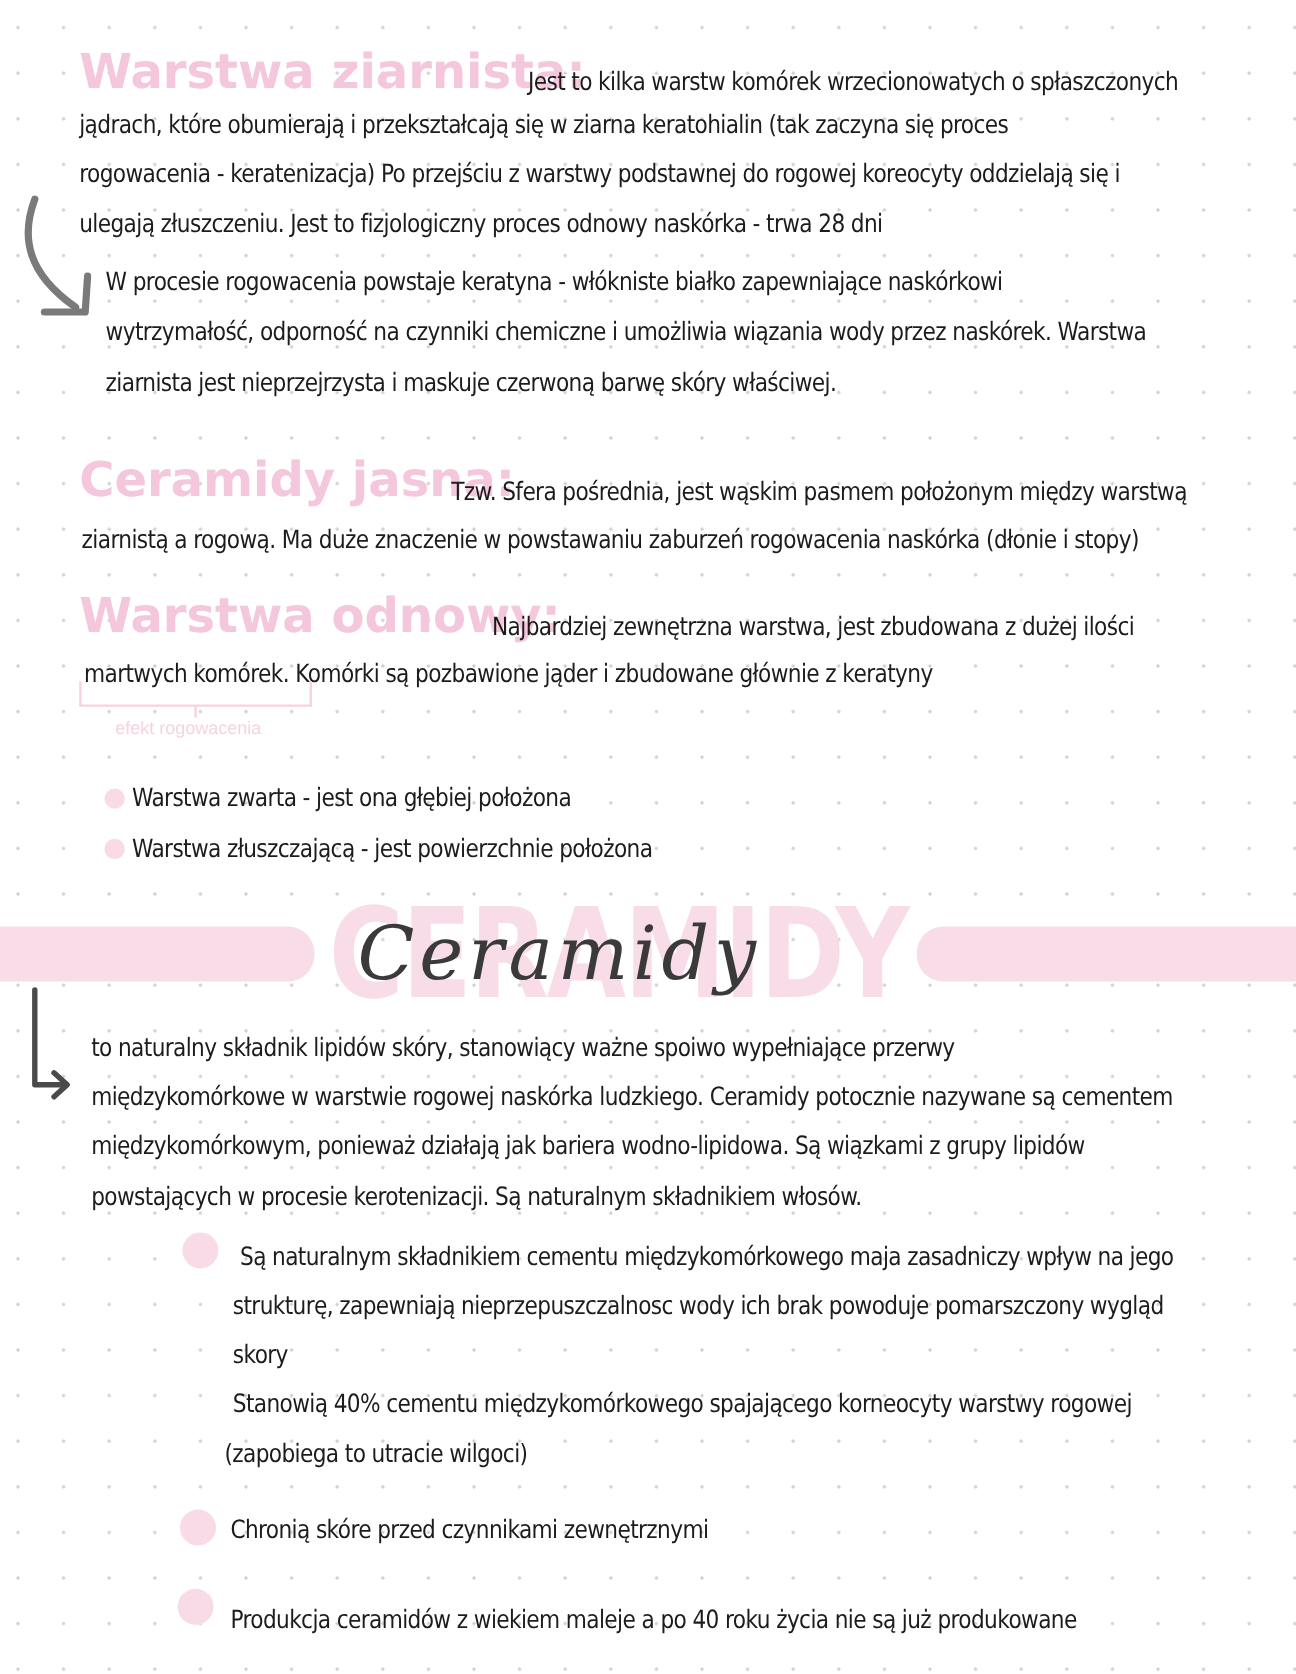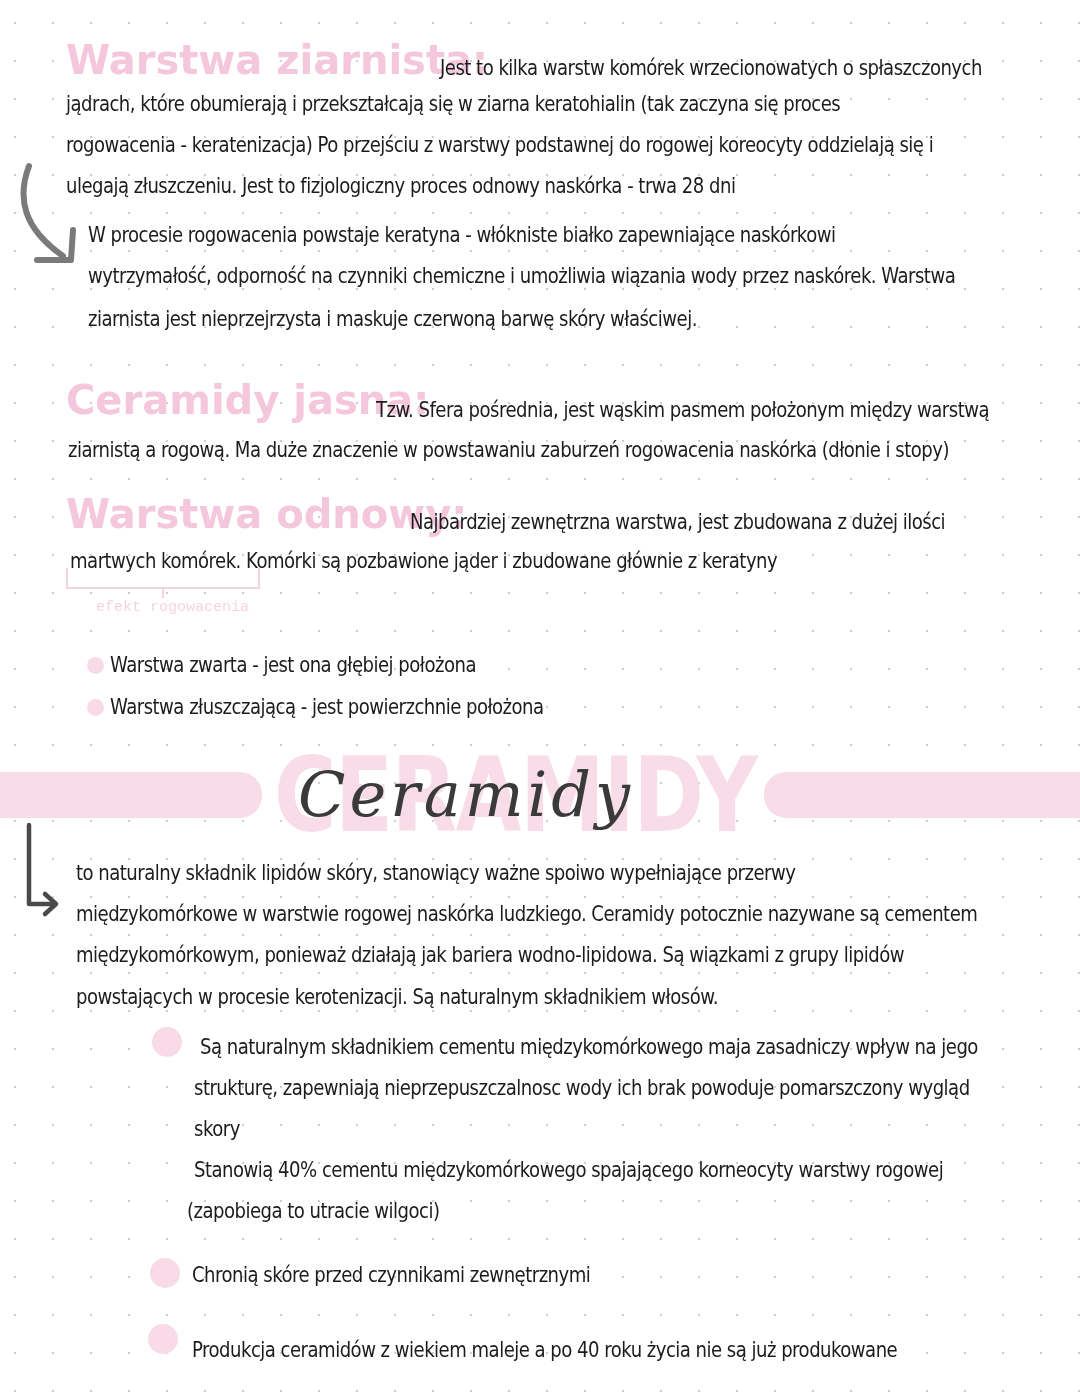--- a/index.html
+++ b/index.html
@@ -39,21 +39,21 @@
     .bullet {
       position: absolute;
       border-radius: 50%;
       background: #f9dbe7;
     }
     .sub-note {
       position: absolute;
       color: #f6d3e2;
       font-size: 15px;
       white-space: nowrap;
-      font-family: Liberation Mono, monospace;
+      font-family: Liberation Sans, sans-serif;
     }
     .banner-bar {
       position: absolute;
       background: #f8dde8;
       border-radius: 22px;
     }
     .banner-big {
       position: absolute;
       font-family: "DejaVu Sans", sans-serif;
       font-weight: bold;

